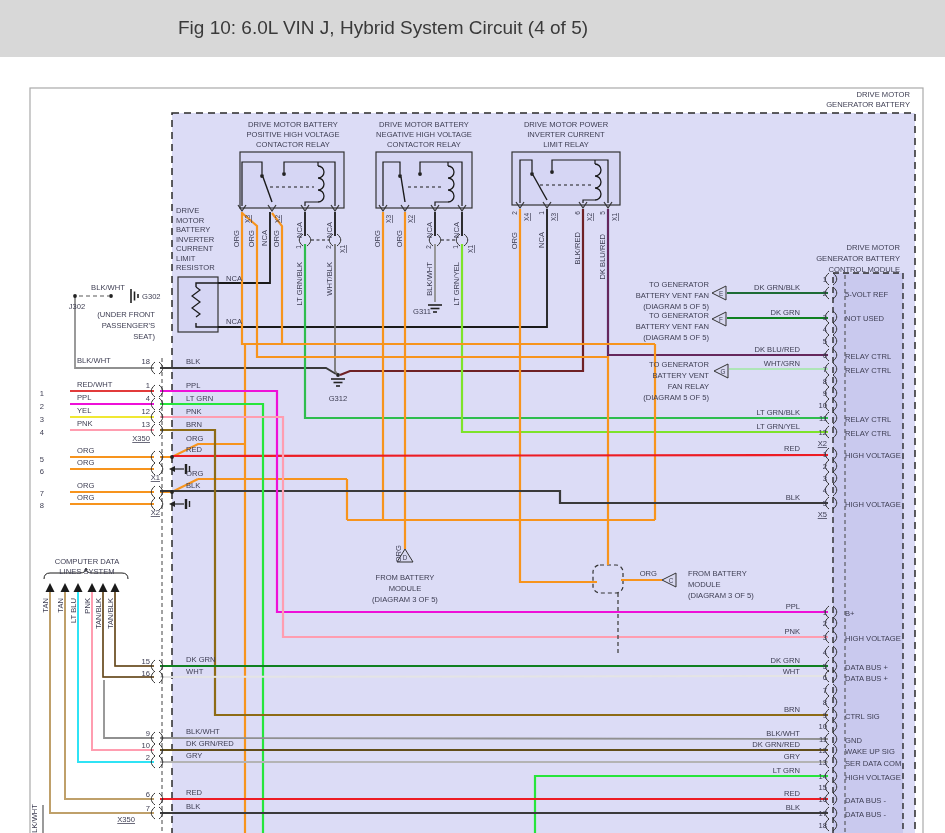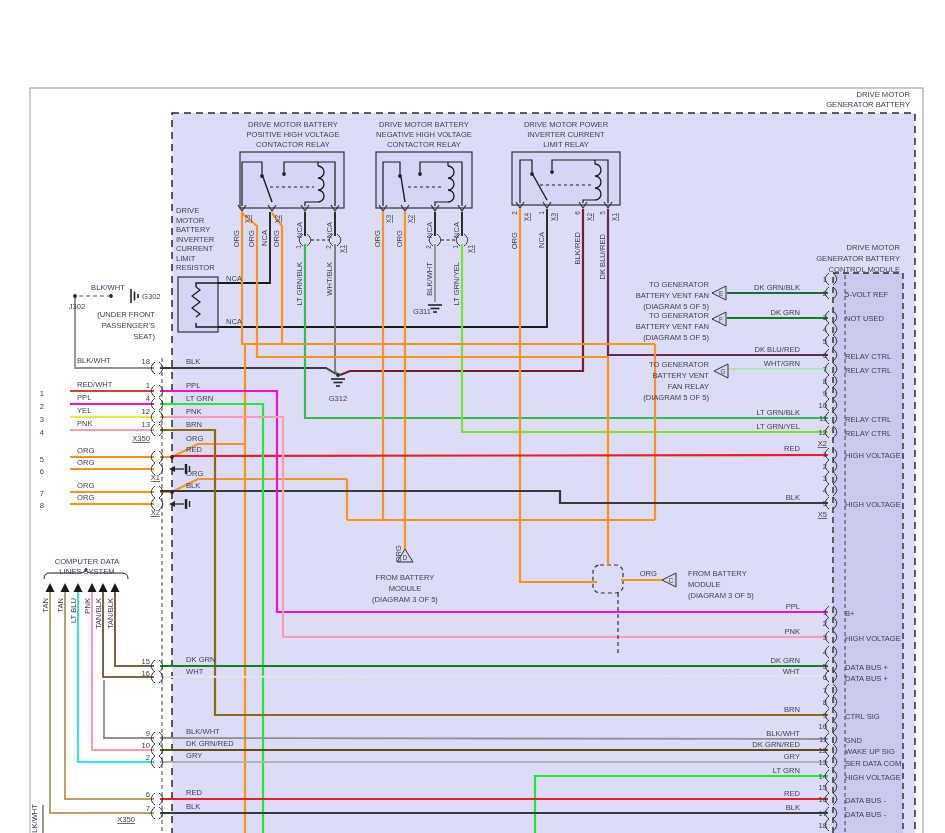--- a/index.html
+++ b/index.html
@@ -6,20 +6,23 @@
   #stage{position:relative;width:945px;height:833px;overflow:hidden;font-family:"Liberation Sans",sans-serif;}
   #titlebar{position:absolute;left:0;top:0;width:945px;height:57px;background:#d8d8d8;}
   #titlebar .t{position:absolute;left:178px;top:17px;font-size:19px;color:#3a3a3a;}
   #diagram{position:absolute;left:0;top:0;}
   svg text{font-family:"Liberation Sans",sans-serif;}
 </style>
 </head>
 <body>
 
 <div id="stage">
+  <div id="titlebar">
+    <div class="t">Fig 10: 6.0L VIN J, Hybrid System Circuit (4 of 5)</div>
+  </div>
   <svg id="diagram" width="945" height="833" viewBox="0 0 945 833" xmlns="http://www.w3.org/2000/svg">
       <rect x="30" y="88" width="893" height="760" rx="0" fill="#ffffff" stroke="#aaaaaa" stroke-width="1.2"></rect>
       <rect x="172" y="113" width="743" height="740" rx="0" fill="#dcdcf6" stroke="#2a2a2a" stroke-width="1.5" stroke-dasharray="7,5"></rect>
       <rect x="240" y="152" width="104" height="56" rx="0" fill="#d6d6f4" stroke="#333333" stroke-width="1.2"></rect>
       <rect x="376" y="152" width="96" height="56" rx="0" fill="#d6d6f4" stroke="#333333" stroke-width="1.2"></rect>
       <rect x="512" y="152" width="108" height="53" rx="0" fill="#d6d6f4" stroke="#333333" stroke-width="1.2"></rect>
       <rect x="178" y="277" width="40" height="55" rx="0" fill="#d6d6f4" stroke="#333333" stroke-width="1.2"></rect>
       <rect x="833" y="273" width="70" height="580" rx="0" fill="#c9c9ee" stroke="#2a2a2a" stroke-width="1.4" stroke-dasharray="6,4"></rect>
       <rect x="593" y="565" width="30" height="28" rx="7" fill="none" stroke="#333333" stroke-width="1.2" stroke-dasharray="4,3"></rect>
       <polyline points="270,212 270,283 218,283" fill="none" stroke="#1a1a1a" stroke-width="1.8"></polyline>

